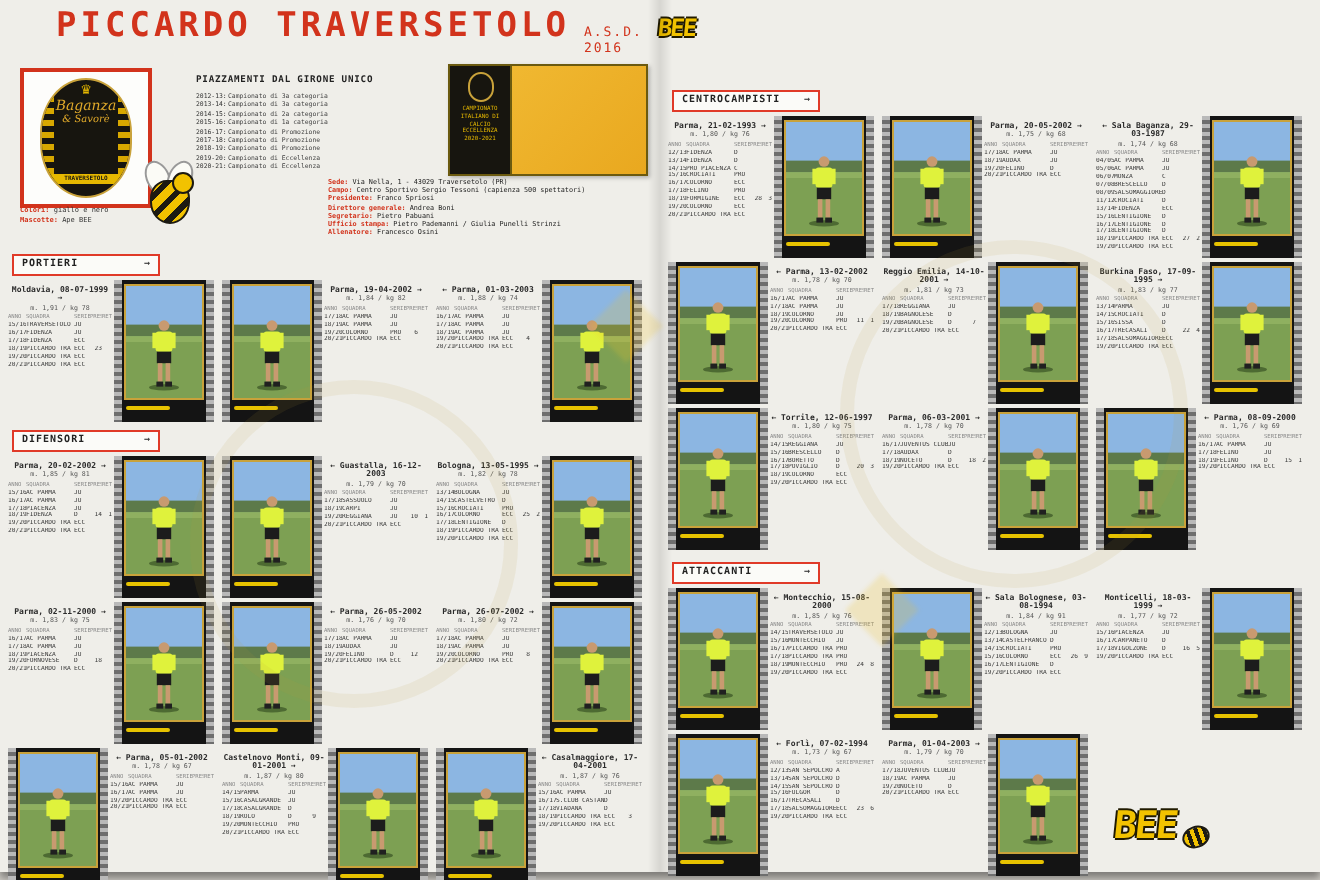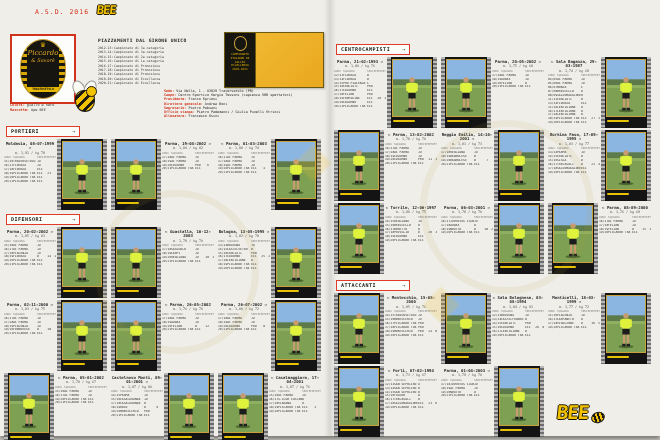--- a/index.html
+++ b/index.html
@@ -76,30 +76,31 @@
   #bee-footer{width:66px;height:71px;display:flex;align-items:flex-end;justify-content:center;padding-bottom:14px;box-sizing:border-box;}
   #bee-footer .bee-word{font-size:19px;transform:skewX(-6deg);}
   #bee-footer .bee-body{width:12px;height:9px;margin-left:2px;border-radius:50%;background:repeating-linear-gradient(90deg,#f2c200 0 2px,#1c1a12 2px 4px);border:1px solid #1c1a12;transform:rotate(-20deg);}
 </style>
 </head>
 <body>
 
 <div id="spread">
   <div class="page" id="page-left">
     <div id="masthead">
+      <span class="title">PICCARDO TRAVERSETOLO</span>
       <span class="suffix">A.S.D. 2016</span>
       <span class="bee-word">BEE</span>
     </div>
 
     <div id="crest-box">
       <div id="crest-oval">
         <div class="stripeL"></div>
         <div class="stripeR"></div>
         <div class="crown">♛</div>
-        <div class="cname1">Piccardo</div>
+        <div class="cname1">Baganza</div>
         <div class="cname2">&amp; Savorè</div>
         <div class="cbanner">TRAVERSETOLO</div>
       </div>
     </div>
     <div id="crest-notes">
         <div class="note-row"><span class="lbl">Colori: </span><span>giallo e nero</span></div>
         <div class="note-row"><span class="lbl">Mascotte: </span><span>Ape BEE</span></div>
       </div>
     <div id="bee-mascot">
       <div class="wing w1"></div>

